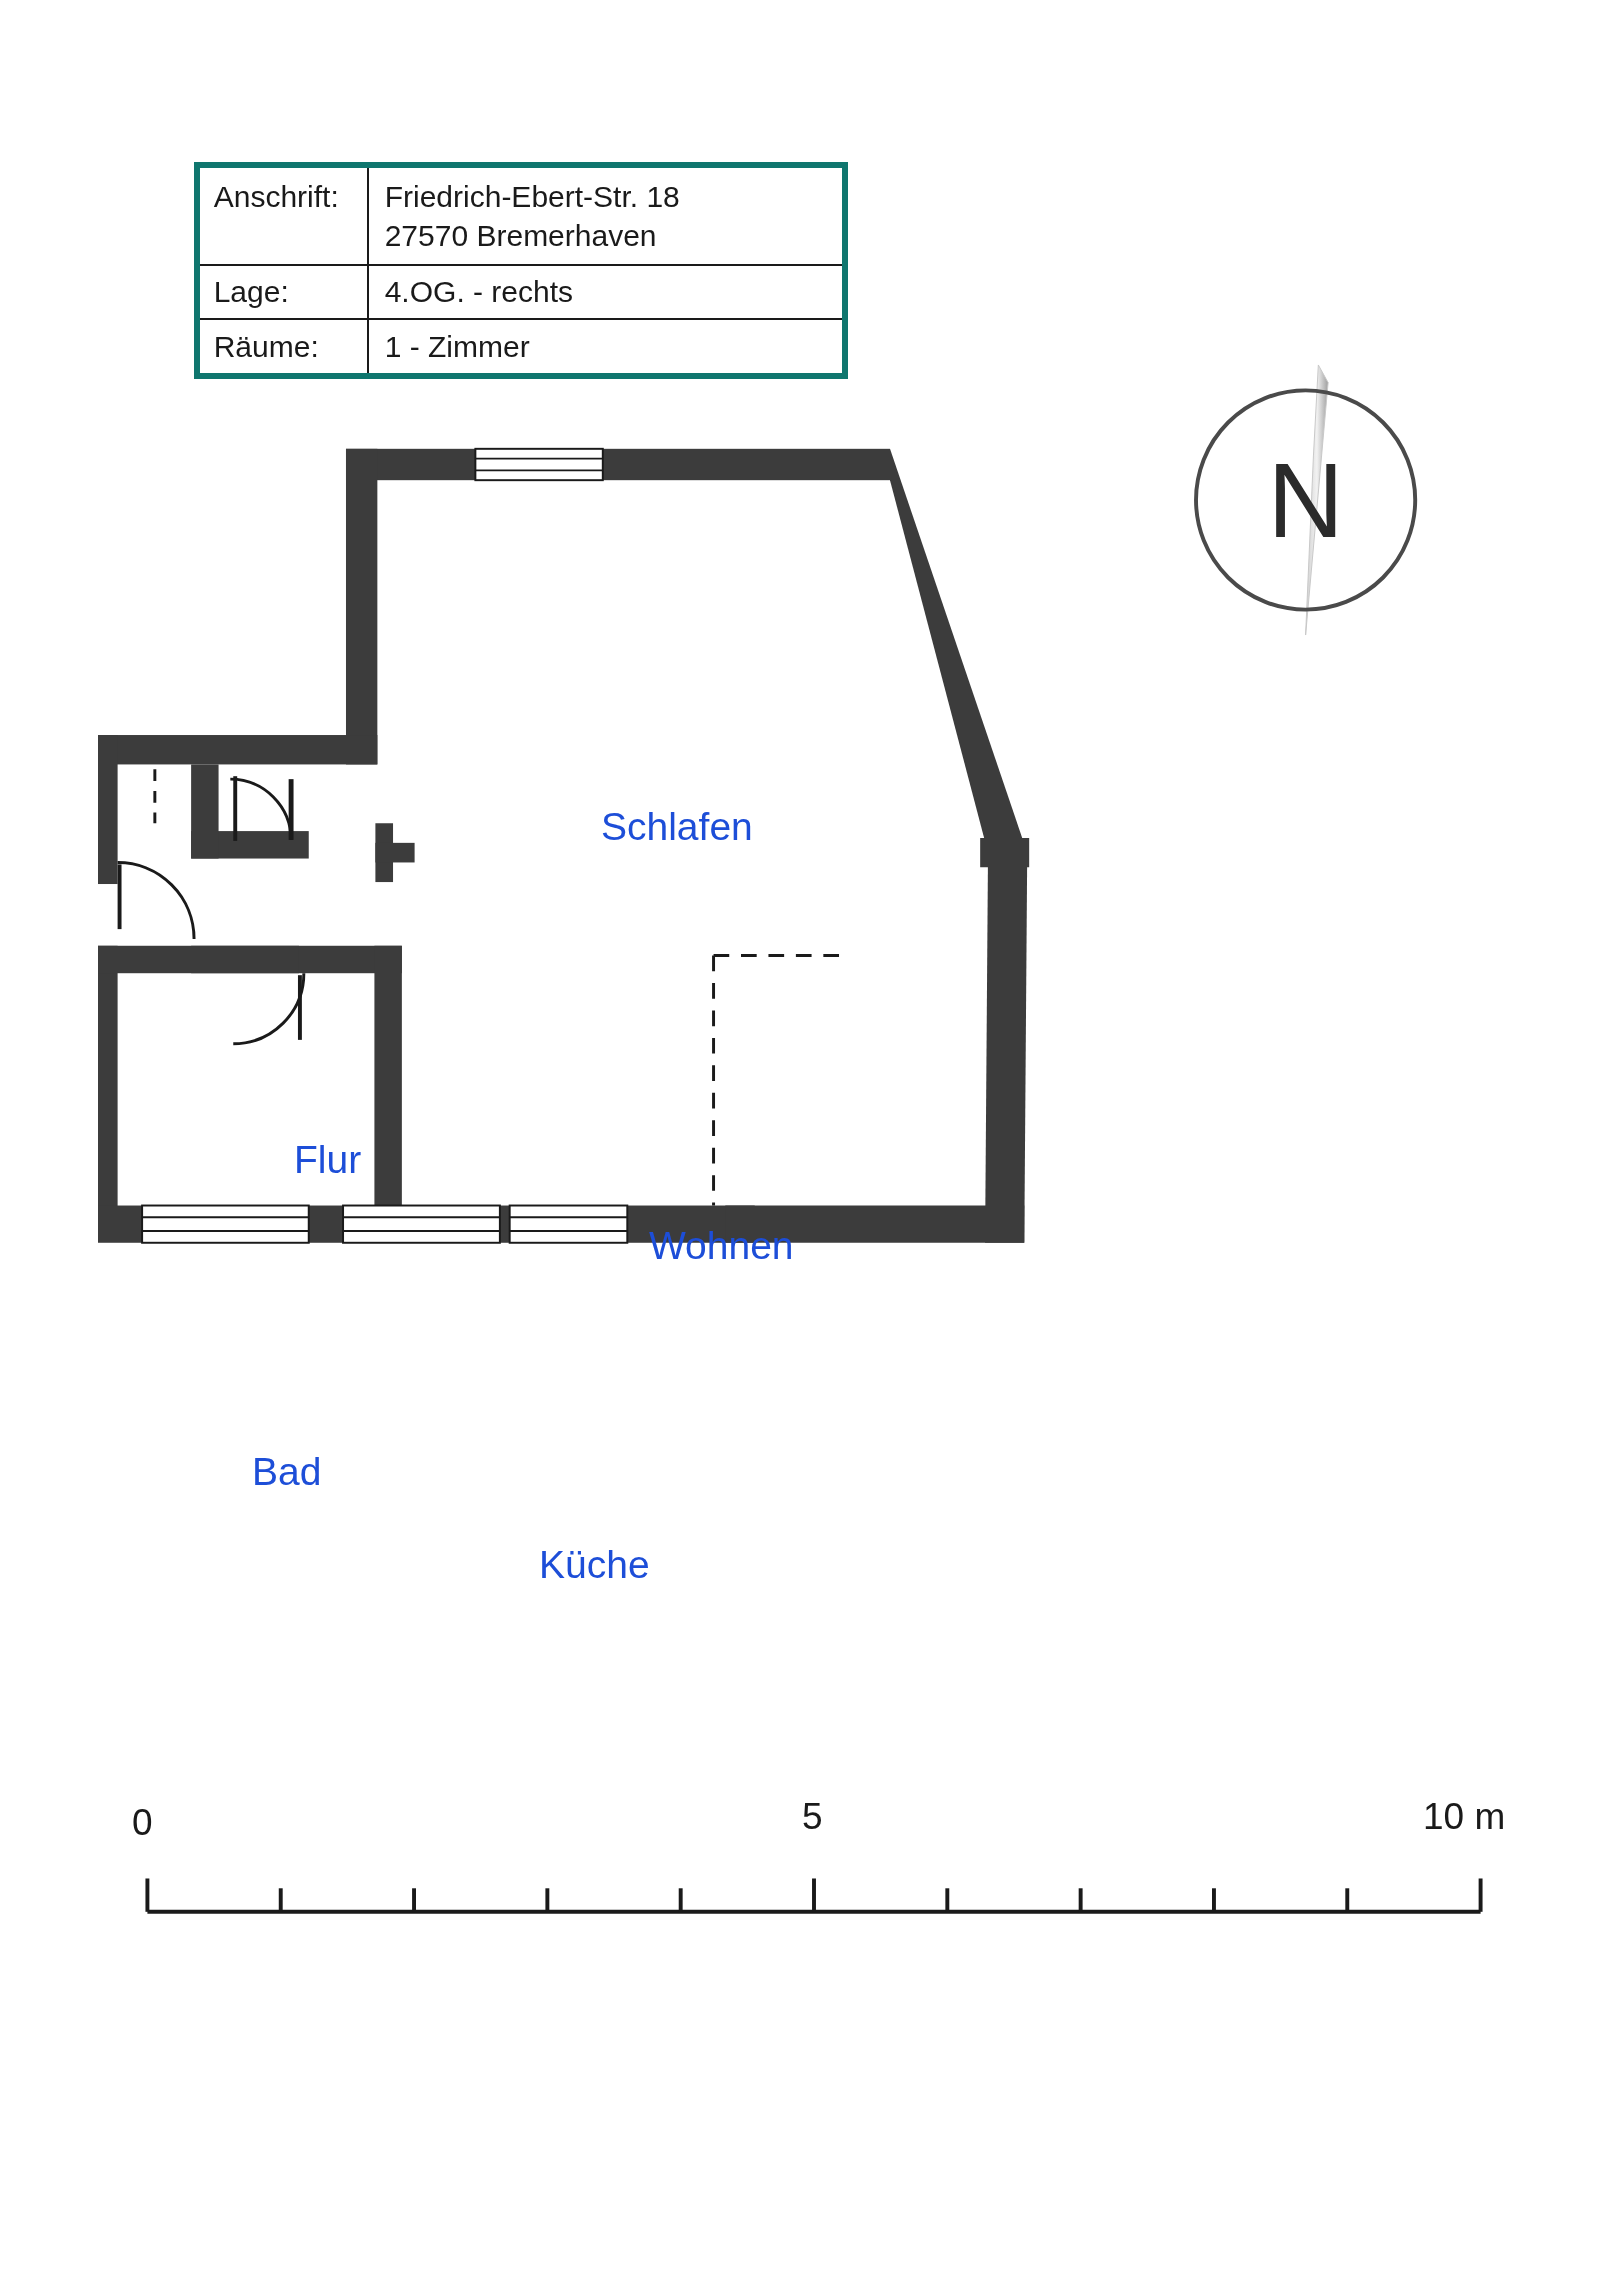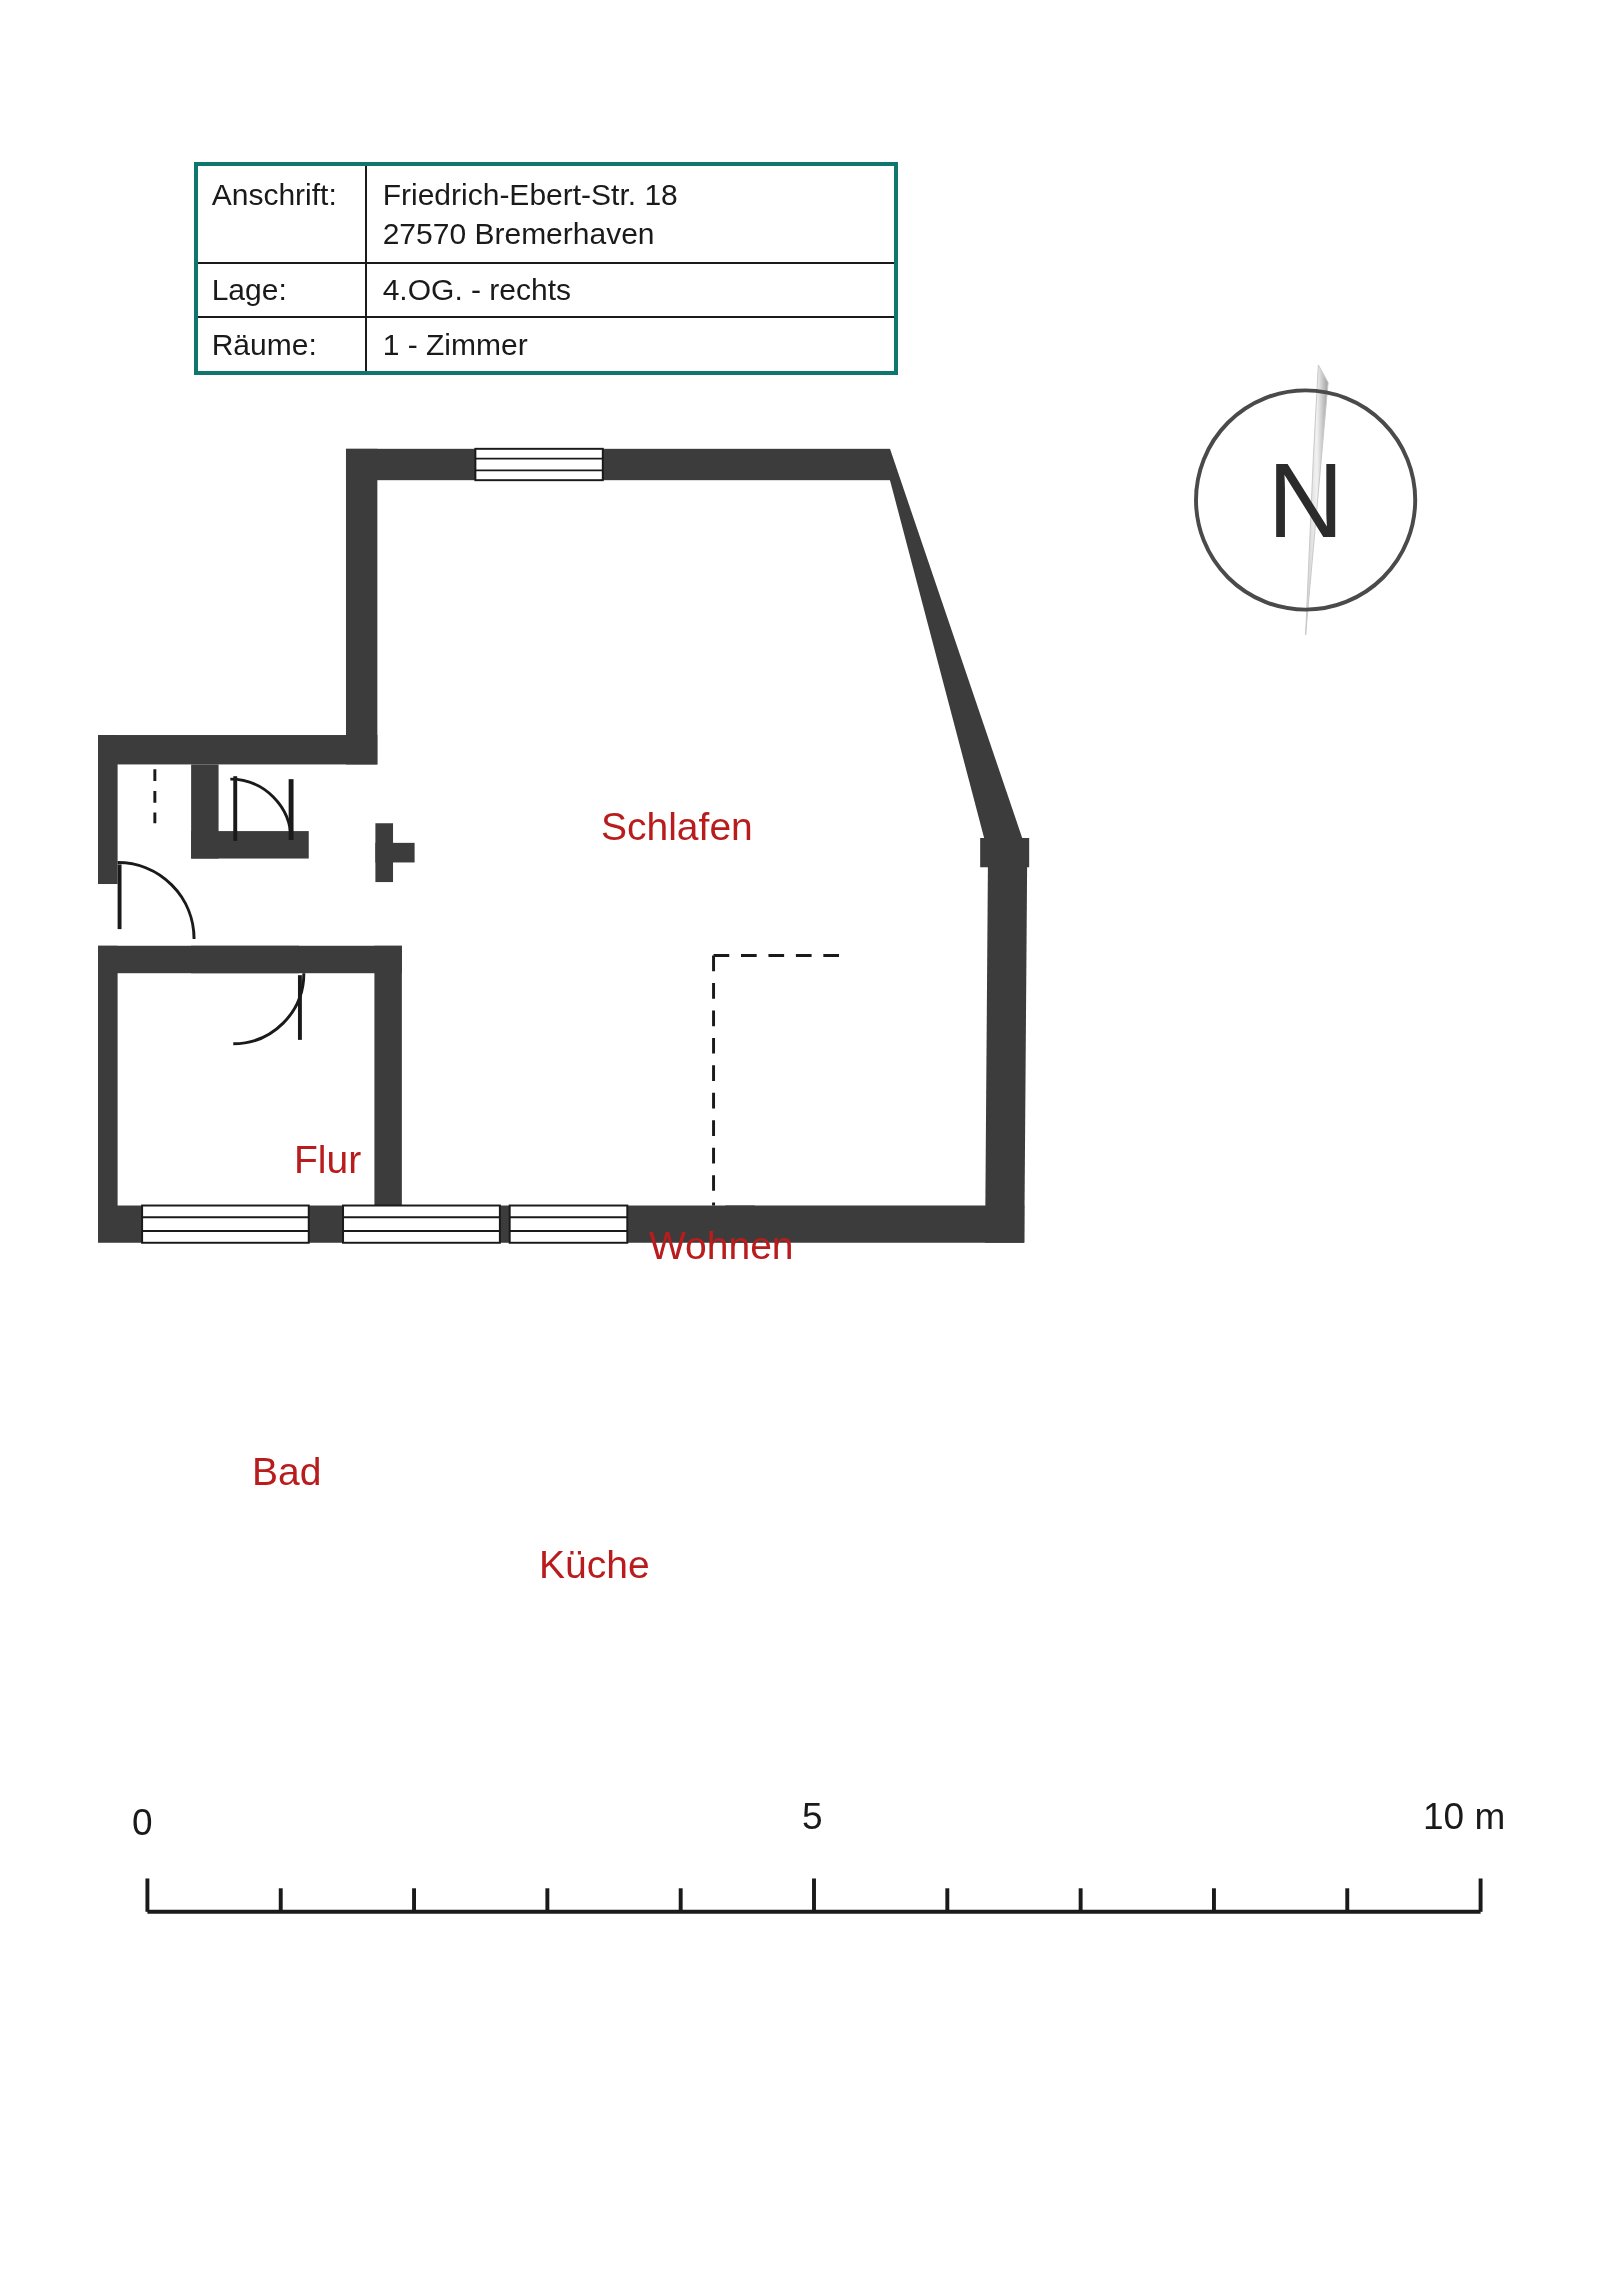--- a/index.html
+++ b/index.html
@@ -14,22 +14,22 @@
     font-family: "Liberation Sans", sans-serif;
     color: #1a1a1a;
     overflow: hidden;
   }
 
   
   #info-table {
     position: absolute;
     left: 194px;
     top: 162px;
-    width: 704px;
-    border: 4px solid #0f766e;
+    width: 654px;
+    border: 6px solid #0f766e;
     box-sizing: border-box;
   }
   #info-table .row {
     display: flex;
     border-bottom: 2px solid #1a1a1a;
   }
   #info-table .row:last-child {
     border-bottom: none;
   }
   #info-table .lbl {
@@ -72,21 +72,21 @@
     top: 431px;
     width: 1039px;
     height: 1304px;
   }
 
   .room-label {
     position: absolute;
     font-size: 39px;
     line-height: 45px;
     white-space: nowrap;
-    color: #b91c1c;
+    color: #1d4ed8;
   }
   #label-schlafen { left: 601px; top: 804px; }
   #label-flur     { left: 294px; top: 1137px; }
   #label-wohnen   { left: 649px; top: 1223px; }
   #label-bad      { left: 252px; top: 1449px; }
   #label-kueche   { left: 539px; top: 1542px; }
 
   
   #scalebar {
     position: absolute;

